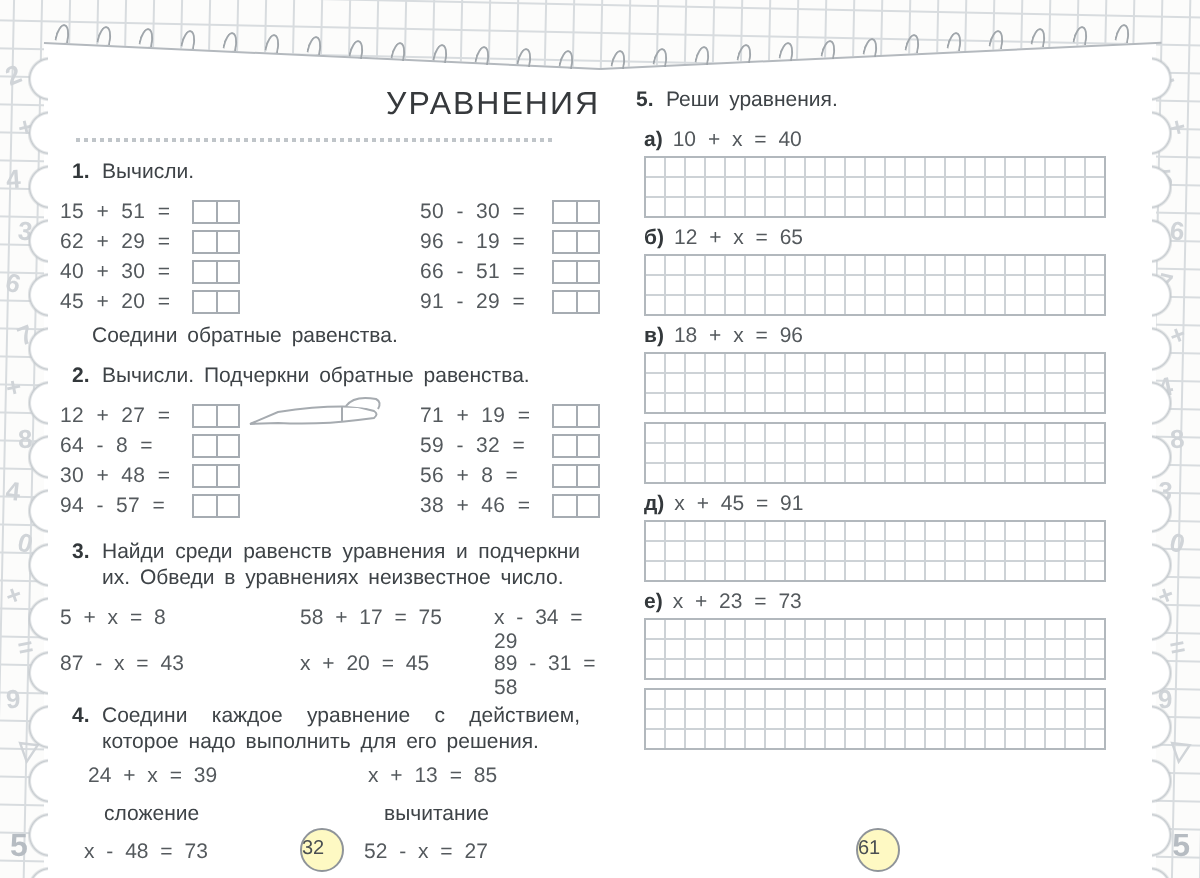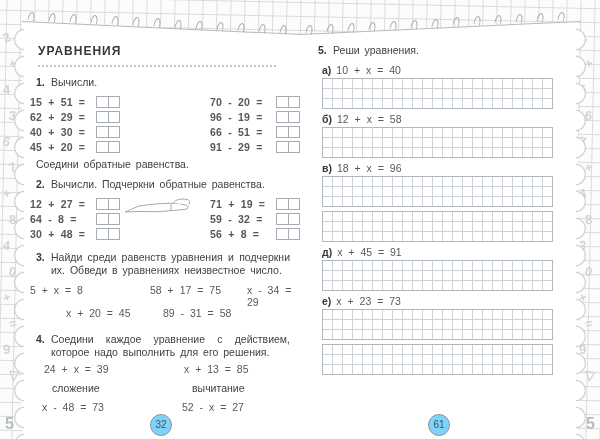--- a/index.html
+++ b/index.html
@@ -30,41 +30,41 @@
 
   .scallop { position:absolute; top:8px; bottom:0; width:10px; background-repeat:repeat-y; background-size:10px 27px; }
   .sc-l { left:-8px;
     background-image:radial-gradient(circle 12px at 11px 13.5px, #fff 9.2px, #c6cbcf 10.2px, rgba(255,255,255,0) 11.4px); }
   .sc-r { right:-8px;
     background-image:radial-gradient(circle 12px at -1px 13.5px, #fff 9.2px, #c6cbcf 10.2px, rgba(255,255,255,0) 11.4px); }
 
   .content { position:absolute; inset:0; }
 
   
-  .title { margin:26px 0 0 16px; font-size:12px; font-weight:bold; letter-spacing:1px; color:#36393c; }
+  .title { margin:26px 0 0 16px; font-size:16px; font-weight:normal; letter-spacing:1px; color:#36393c;text-align:right; }
   .dotted { margin:7px 0 0 16px; width:238px; border-bottom:2px dotted #c0c5c9; }
   .exh { display:flex; margin:9px 10px 0 14px; font-size:10.5px; color:#3e4347; line-height:12.5px; }
   .exh .num { font-weight:bold; width:15px; flex:none; color:#33383b; }
   .exh .txt { flex:1; text-align:justify; word-spacing:2px; }
   .eqrow { display:flex; align-items:center; height:15px; margin-left:8px; font-size:10.5px; color:#54595d; }
   .eqrow .cell { display:flex; align-items:center; width:180px; flex:none; }
-  .eq { display:inline-block; width:66px; word-spacing:3px; letter-spacing:0.2px;font-weight:bold; }
+  .eq { display:inline-block; width:66px; word-spacing:3px; letter-spacing:0.2px; }
   .abox { position:relative; display:inline-block; width:24px; height:12px; border:1px solid #a6acb2; background:#fff; }
   .abox::after { content:""; position:absolute; left:50%; top:0; bottom:0; width:1px; background:#a6acb2; }
-  .subline { margin:3px 0 0 14px; font-size:10.5px; color:#3e4347; word-spacing:2px; }
+  .subline { margin:3px 0 0 24px; font-size:10.5px; color:#3e4347; word-spacing:2px; }
   .ex3row { display:flex; margin:8px 0 0 8px; font-size:10.5px; color:#54595d; word-spacing:3px; height:15px; }
   .ex3row .c0 { width:84px; flex:none; } .ex3row .c1 { width:97px; flex:none;margin-left:36px; }
   .ex4row { display:flex; margin-top:5px; font-size:10.5px; color:#54595d; word-spacing:3px; height:14px; }
   .ex4row .c1 { width:140px; flex:none; margin-left:22px; }
   .ex4row .op { color:#3e4347; word-spacing:1px; }
   .pen-svg { position:absolute; left:100px; top:178px; }
 
   .pagenum { position:absolute; bottom:12px; left:50%; margin-left:-11px; width:22px; height:22px;
     border:1px solid #8f9499; border-radius:50%; font-size:10px; color:#4a4f52;
-    text-align:center; line-height:20px; background:#7dd3fc; }
+    text-align:left; line-height:20px; background:#fef9c3; }
 
   
   .ex5item { margin:0 0 4px 22px; }
   .ex5lab { font-size:10.5px; line-height:12px; color:#54595d; word-spacing:3px; margin-bottom:2px; }
   .ex5lab b { color:#33383b; margin-right:5px; }
   .agrid { width:231px; height:31px; border:1px solid #b2b8bd;
     background-image: linear-gradient(to right, #cdd2d6 1px, transparent 1px),
                       linear-gradient(to bottom, #cdd2d6 1px, transparent 1px);
     background-size:10px 10px; background-position:-1px -1px; background-color:#fff; }
   .mt6 { margin-top:6px; }
@@ -137,21 +137,21 @@
       <span class="num">1.</span>
       <span class="txt">Вычисли.</span>
     </div>
     <div class="mt6">
       <div class="eqrow">
         <span class="cell">
             <span class="eq">15 + 51 =</span>
             <span class="abox"></span>
           </span>
         <span class="cell">
-            <span class="eq">70 - 20 =</span>
+            <span class="eq">50 - 30 =</span>
             <span class="abox"></span>
           </span>
       </div>
       <div class="eqrow">
         <span class="cell">
             <span class="eq">62 + 29 =</span>
             <span class="abox"></span>
           </span>
         <span class="cell">
             <span class="eq">96 - 19 =</span>
@@ -206,20 +206,30 @@
             <span class="abox"></span>
           </span>
       </div>
       <div class="eqrow">
         <span class="cell">
             <span class="eq">30 + 48 =</span>
             <span class="abox"></span>
           </span>
         <span class="cell">
             <span class="eq">56 + 8 =</span>
+            <span class="abox"></span>
+          </span>
+      </div>
+      <div class="eqrow">
+        <span class="cell">
+            <span class="eq">94 - 57 =</span>
+            <span class="abox"></span>
+          </span>
+        <span class="cell">
+            <span class="eq">38 + 46 =</span>
             <span class="abox"></span>
           </span>
       </div>
     </div>
 
     <svg class="pen-svg" width="72" height="26" viewBox="0 0 72 26">
       <path d="M3 16 L17 10 Q40 6.5 57 7.5 L65 9.5 Q67.5 11 65 13 L57 14 Q38 16.5 17 15.5 Z" fill="#ffffff" stroke="#a6abb0" stroke-width="1"></path>
       <line x1="49" y1="7.5" x2="49" y2="14.5" stroke="#a6abb0" stroke-width="1"></line>
       <path d="M51 7 Q55 1.5 66 3.5 Q69 5 67 8.5" fill="#ffffff" stroke="#a6abb0" stroke-width="1"></path>
     </svg>
@@ -227,20 +237,21 @@
     <div class="exh" style="margin-top:10px;">
       <span class="num">3.</span>
       <span class="txt">Найди среди равенств уравнения и подчеркни их. Обведи в уравнениях неизвестное число.</span>
     </div>
     <div class="ex3row">
       <span class="c0">5 + x = 8</span>
       <span class="c1">58 + 17 = 75</span>
       <span>x - 34 = 29</span>
     </div>
     <div class="ex3row">
+      <span class="c0">87 - x = 43</span>
       <span class="c1">x + 20 = 45</span>
       <span>89 - 31 = 58</span>
     </div>
 
     <div class="exh" style="margin-top:11px;">
       <span class="num">4.</span>
       <span class="txt">Соедини каждое уравнение с действием, которое надо выполнить для его решения.</span>
     </div>
     <div class="ex4row">
       <span class="c1">24 + x = 39</span>
@@ -284,21 +295,21 @@
       <span class="num">5.</span>
       <span class="txt">Реши уравнения.</span>
     </div>
 
     <div style="margin-top:7px;">
       <div class="ex5item">
         <div class="ex5lab"><b>а)</b><span>10 + x = 40</span></div>
         <div class="agrid"></div>
       </div>
       <div class="ex5item">
-        <div class="ex5lab"><b>б)</b><span>12 + x = 58</span></div>
+        <div class="ex5lab"><b>б)</b><span>12 + x = 65</span></div>
         <div class="agrid"></div>
       </div>
       <div class="ex5item">
         <div class="ex5lab"><b>в)</b><span>18 + x = 96</span></div>
         <div class="agrid"></div>
       </div>
       <div class="ex5item">
         <div class="agrid"></div>
       </div>
       <div class="ex5item">

